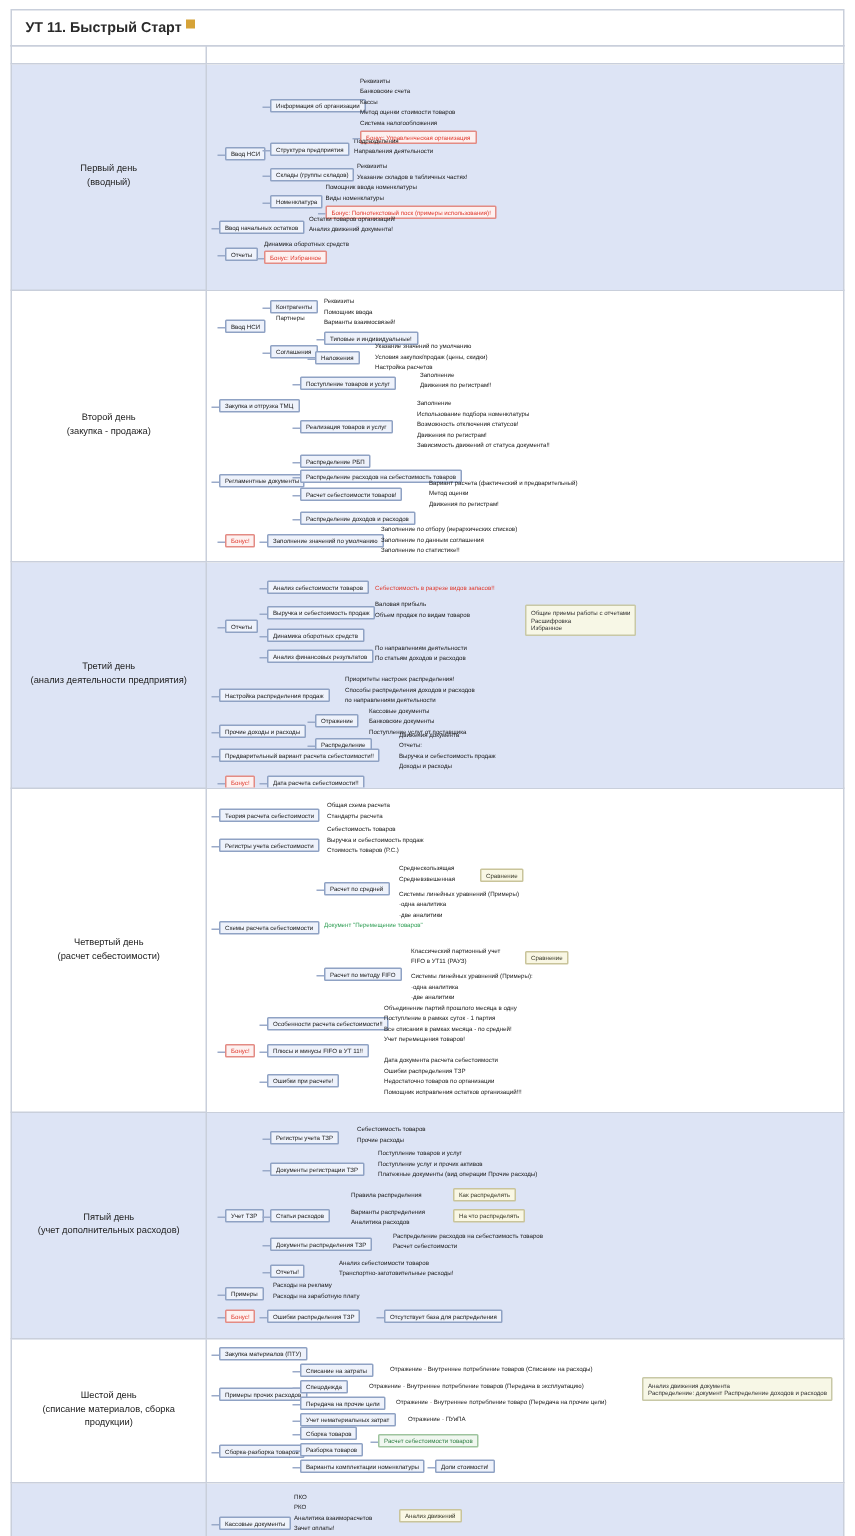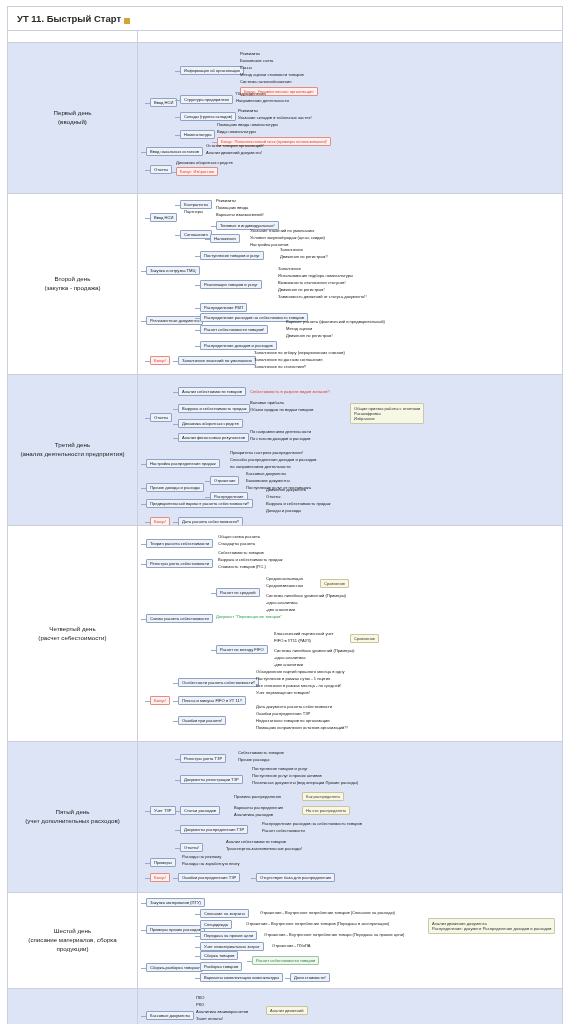--- a/index.html
+++ b/index.html
@@ -1,18 +1,18 @@
 <!DOCTYPE html>
 <html><head>
 <meta charset="utf-8">
 <style>
   html,body{margin:0;padding:0;background:#ffffff;}
   body{width:570px;font-family:"Liberation Sans","DejaVu Sans",sans-serif;color:#1d1d1d;}
   .page{width:570px;box-sizing:border-box;padding:6px 7px 8px 7px;}
-  .titlebar{border:1px solid #c9cfdb;background:#fff;padding:6px 9px;font-size:9.5px;font-weight:bold;color:#2a2a2a;display:flex;align-items:flex-end;gap:3px;}
+  .titlebar{border:1px solid #c9cfdb;background:#fff;padding:6px 9px;font-size:9.5px;font-weight:bold;color:#2a2a2a;display:flex;align-items:flex-start;gap:3px;}
   .title-icon{display:inline-block;width:6px;height:6px;background:#d6a338;}
   table.grid{border-collapse:collapse;width:100%;table-layout:fixed;margin-top:-1px;}
   table.grid td{border:1px solid #c9cfdb;vertical-align:middle;padding:0;}
   .col-left{width:130px;}
   td.spacer{height:11px;}
   .daycell{font-size:6.2px;line-height:1.45;text-align:center;color:#222;padding:4px 5px;}
   .daycell .sub{display:block;}
   .band-blue{background:#dde4f5;}
   .band-white{background:#ffffff;}
   .canvas{position:relative;overflow:hidden;}

